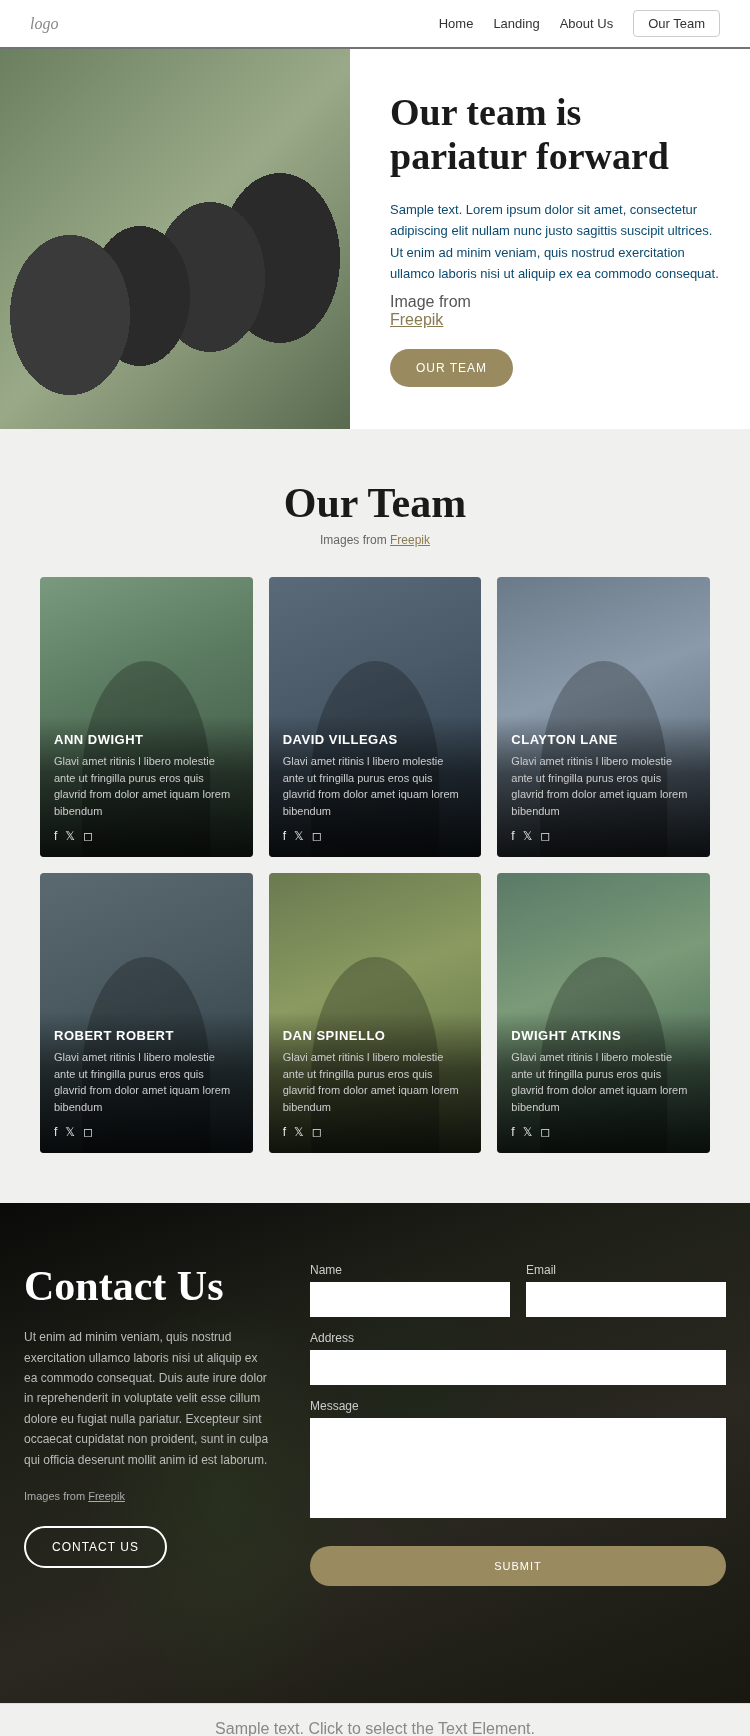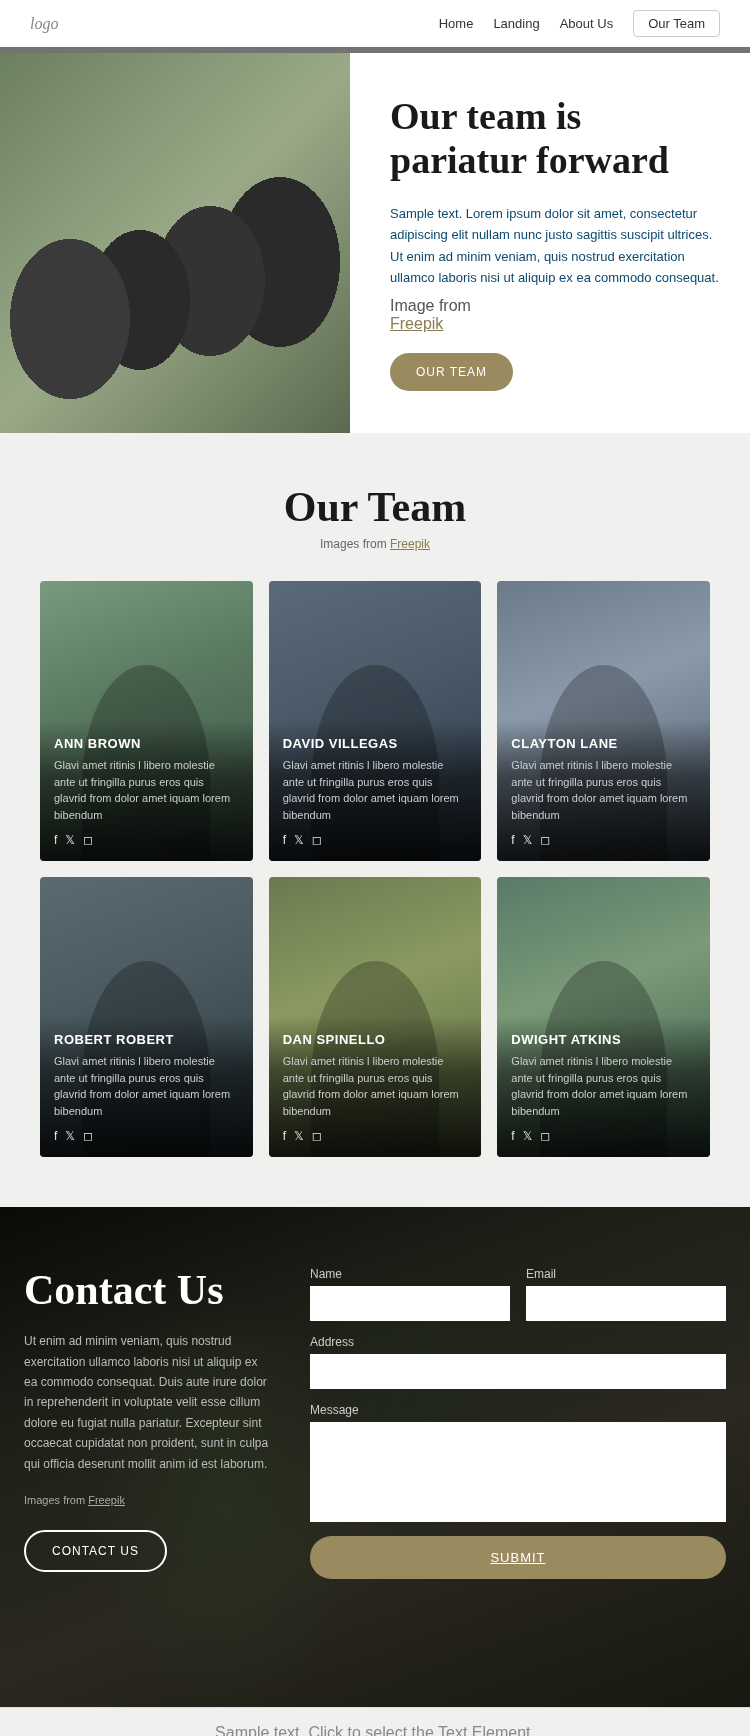--- a/index.html
+++ b/index.html
@@ -1,21 +1,21 @@
 <!DOCTYPE html>
 <html><head>
   <meta charset="utf-8">
   <style>
     * { margin: 0; padding: 0; box-sizing: border-box; }
     body { font-family: Georgia, 'Times New Roman', serif; background: #f5f5f5; width: 750px; }
 
     
     nav {
       display: flex; align-items: center; justify-content: space-between;
-      padding: 10px 30px; background: #fff; border-bottom: 6px solid #737373;
+      padding: 10px 30px; background: #fff; border-bottom: 2px solid #737373;
     }
     .nav-logo { font-size: 16px; color: #888; font-style: italic; }
     .nav-links { display: flex; gap: 20px; align-items: center; }
     .nav-links a { text-decoration: none; color: #333; font-size: 13px; font-family: Arial, sans-serif; }
     .nav-links a.active {
       background: #fff; border: 1px solid #ccc; padding: 5px 14px; border-radius: 4px;
       font-family: Arial, sans-serif; font-size: 13px; color: #333;
     }
 
     
@@ -156,23 +156,23 @@
       font-size: 13px; font-family: Arial, sans-serif;
       outline: none;
     }
     .form-group textarea {
       height: 100px; resize: none;
     }
     .form-group.full { flex: 1 1 100%; }
     .submit-btn {
       width: 100%; padding: 14px;
       background: #9a8a60; border: none; color: #fff;
-      font-size: 13px; font-family: Arial, sans-serif;
+      font-size: 11px; font-family: Arial, sans-serif;
       letter-spacing: 1px; text-transform: uppercase;
-      cursor: pointer; border-radius: 25px;  text-decoration: underline;
+      cursor: pointer; border-radius: 25px; margin-top: 14px;
     }
 
     
     .footer {
       background: #f0f0ee; padding: 16px; text-align: center;
       border-top: 1px solid #ddd;
     }
     .footer-text {
       font-size: 16px; color: #888; font-family: Arial, sans-serif;
     }
@@ -212,21 +212,21 @@
     <span>Images from</span>
     <a href="#">Freepik</a>
   </p>
 
   <div class="team-grid">
 
     <div class="team-card">
       <div class="team-card-bg"></div>
       <div class="person-silhouette"></div>
       <div class="team-card-overlay">
-        <div class="team-member-name">ANN BROWN</div>
+        <div class="team-member-name">ANN DWIGHT</div>
         <div class="team-member-desc">Glavi amet ritinis l libero molestie ante ut fringilla purus eros quis glavrid from dolor amet iquam lorem bibendum</div>
         <div class="team-social">
           <span class="social-icon">f</span>
           <span class="social-icon">𝕏</span>
           <span class="social-icon">◻</span>
         </div>
       </div>
     </div>
 
     <div class="team-card">

